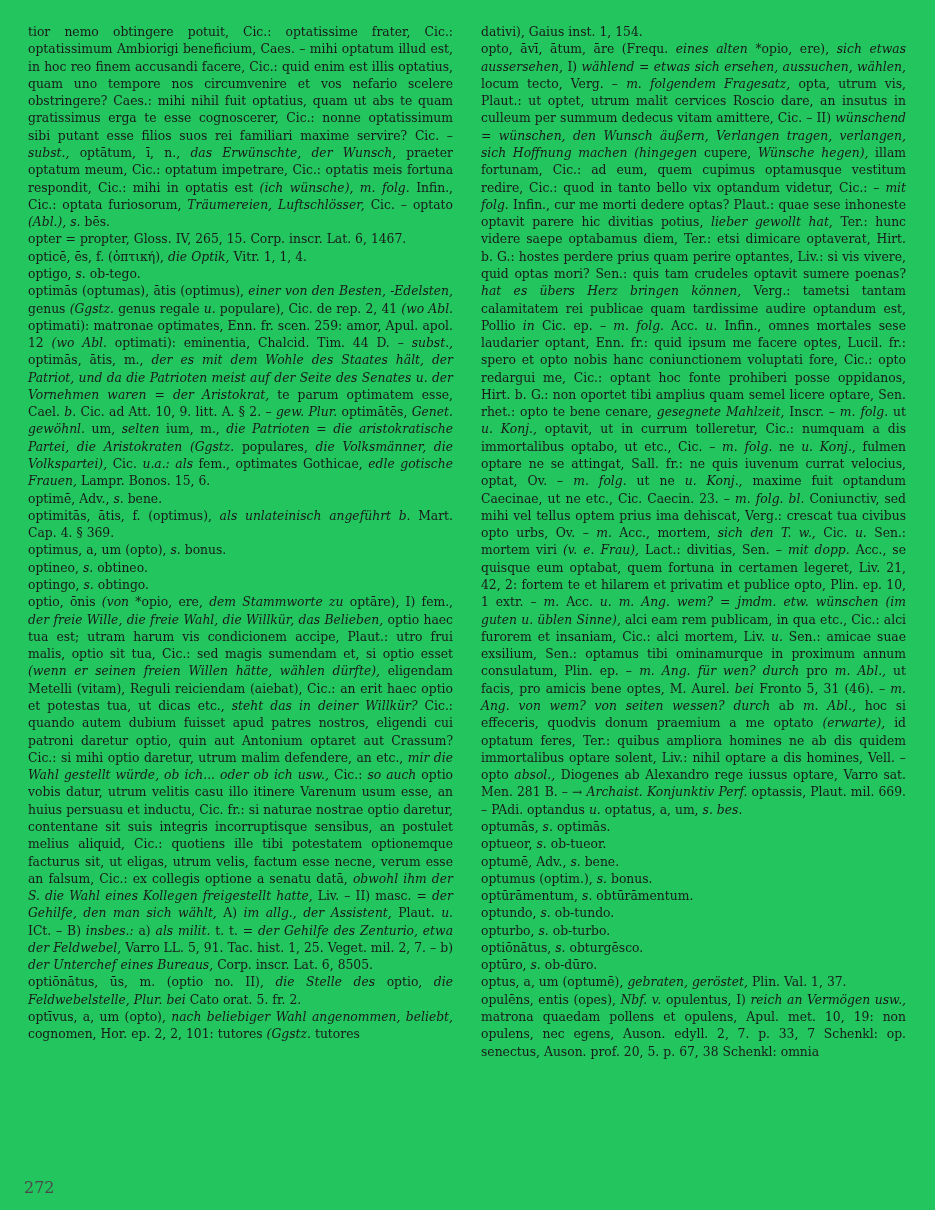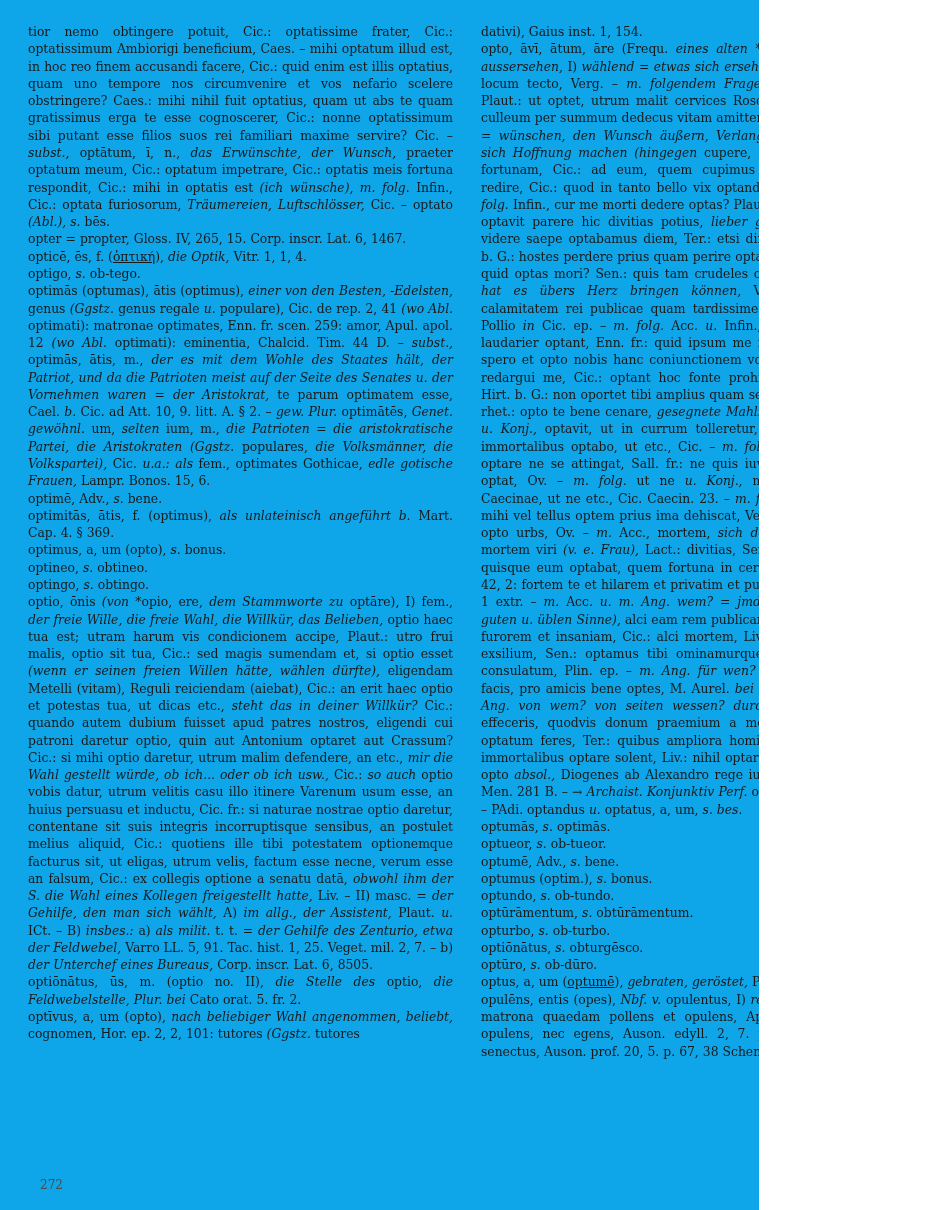--- a/index.html
+++ b/index.html
@@ -6,23 +6,23 @@
     margin: 0;
     padding: 0;
     background: #ffffff;
   }
   body {
     font-family: "DejaVu Serif", "Liberation Serif", serif;
     color: #1a1a1a;
   }
   #page {
     position: relative;
-    width: 759px;
+    width: 935px;
     height: 1210px;
-    background: #0ea5e9;
+    background: #22c55e;
     box-sizing: border-box;
     overflow: hidden;
     padding-left: 41px;
   }
   #columns {
     position: absolute;
     top: 24px;
     left: 28px;
     width: 879px;
     height: 1124px;
@@ -49,27 +49,26 @@
   }
   b, .hw {
     font-weight: normal;
   }
   i, .it {
     font-style: italic;
   }
   .grk {
     font-family: "DejaVu Serif", serif;
     font-style: normal;
-    text-decoration: underline;
   }
   #page-number {
     position: absolute;
-    left: 40px;
+    left: 24px;
     top: 1178px;
-    font-size: 12px;
+    font-size: 16px;
     color: #4a4a4a;
     font-family: "DejaVu Serif", "Liberation Serif", serif;
   }
   
   .column p {
     margin: 0;
   }
 </style>
 </head>
 <body>
@@ -94,22 +93,22 @@
         <p class="entry"><b>optīvus</b>, a, um (opto), <b><i>nach beliebiger Wahl angenommen, beliebt,</i></b> cognomen, Hor. ep. 2, 2, 101: tutores <i>(Ggstz.</i> tutores</p>
       </div>
 
     <div class="column" id="right-column">
         <p class="entry">dativi), Gaius inst. 1, 154.</p>
         <p class="entry"><b>opto</b>, āvī, ātum, āre (Frequ. <i>eines alten</i> *opio, ere), <b><i>sich etwas aussersehen,</i></b> I) <i>wählend = etwas</i> <b><i>sich ersehen, aussuchen, wählen,</i></b> locum tecto, Verg. – <i>m. folgendem Fragesatz,</i> opta, utrum vis, Plaut.: ut optet, utrum malit cervices Roscio dare, an insutus in culleum per summum dedecus vitam amittere, Cic. – II) <i>wünschend =</i> <b><i>wünschen, den Wunsch äußern, Verlangen tragen, verlangen, sich Hoffnung machen</i></b> <i>(hingegen</i> cupere, <i>Wünsche hegen),</i> illam fortunam, Cic.: ad eum, quem cupimus optamusque vestitum redire, Cic.: quod in tanto bello vix optandum videtur, Cic.: – <i>mit folg.</i> Infin., cur me morti dedere optas? Plaut.: quae sese inhoneste optavit parere hic divitias potius, <i>lieber gewollt hat,</i> Ter.: hunc videre saepe optabamus diem, Ter.: etsi dimicare optaverat, Hirt. b. G.: hostes perdere prius quam perire optantes, Liv.: si vis vivere, quid optas mori? Sen.: quis tam crudeles optavit sumere poenas? <i>hat es übers Herz bringen können,</i> Verg.: tametsi tantam calamitatem rei publicae quam tardissime audire optandum est, Pollio <i>in</i> Cic. ep. – <i>m. folg.</i> Acc. <i>u.</i> Infin., omnes mortales sese laudarier optant, Enn. fr.: quid ipsum me facere optes, Lucil. fr.: spero et opto nobis hanc coniunctionem voluptati fore, Cic.: opto redargui me, Cic.: optant hoc fonte prohiberi posse oppidanos, Hirt. b. G.: non oportet tibi amplius quam semel licere optare, Sen. rhet.: opto te bene cenare, <i>gesegnete Mahlzeit,</i> Inscr. – <i>m. folg.</i> ut <i>u. Konj.,</i> optavit, ut in currum tolleretur, Cic.: numquam a dis immortalibus optabo, ut etc., Cic. – <i>m. folg.</i> ne <i>u. Konj.,</i> fulmen optare ne se attingat, Sall. fr.: ne quis iuvenum currat velocius, optat, Ov. – <i>m. folg.</i> ut ne <i>u. Konj.,</i> maxime fuit optandum Caecinae, ut ne etc., Cic. Caecin. 23. – <i>m. folg. bl.</i> Coniunctiv, sed mihi vel tellus optem prius ima dehiscat, Verg.: crescat tua civibus opto urbs, Ov. – <i>m.</i> Acc., mortem, <i>sich den T. w.,</i> Cic. <i>u.</i> Sen.: mortem viri <i>(v. e. Frau),</i> Lact.: divitias, Sen. – <i>mit dopp.</i> Acc., se quisque eum optabat, quem fortuna in certamen legeret, Liv. 21, 42, 2: fortem te et hilarem et privatim et publice opto, Plin. ep. 10, 1 extr. – <i>m.</i> Acc. <i>u. m. Ang.</i> <b><i>wem?</i></b> <i>= jmdm. etw.</i> <b><i>wünschen</i></b> <i>(im guten u. üblen Sinne),</i> alci eam rem publicam, in qua etc., Cic.: alci furorem et insaniam, Cic.: alci mortem, Liv. <i>u.</i> Sen.: amicae suae exsilium, Sen.: optamus tibi ominamurque in proximum annum consulatum, Plin. ep. – <i>m. Ang.</i> <b><i>für wen?</i></b> <i>durch</i> pro <i>m. Abl.,</i> ut facis, pro amicis bene optes, M. Aurel. <i>bei</i> Fronto 5, 31 (46). – <i>m. Ang.</i> <b><i>von wem? von seiten wessen?</i></b> <i>durch</i> ab <i>m. Abl.,</i> hoc si effeceris, quodvis donum praemium a me optato <i>(erwarte),</i> id optatum feres, Ter.: quibus ampliora homines ne ab dis quidem immortalibus optare solent, Liv.: nihil optare a dis homines, Vell. – opto <i>absol.,</i> Diogenes ab Alexandro rege iussus optare, Varro sat. Men. 281 B. – → <i>Archaist. Konjunktiv Perf.</i> optassis, Plaut. mil. 669. – PAdi. optandus <i>u.</i> optatus, a, um, <i>s. bes.</i></p>
         <p class="entry"><b>optumās</b>, <i>s.</i> optimās.</p>
         <p class="entry"><b>optueor</b>, <i>s.</i> ob-tueor.</p>
         <p class="entry"><b>optumē</b>, Adv., <i>s.</i> bene.</p>
         <p class="entry"><b>optumus</b> (optim.), <i>s.</i> bonus.</p>
+        <p class="entry"><b>optūrāmentum</b>, <i>s.</i> obtūrāmentum.</p>
         <p class="entry"><b>optundo</b>, <i>s.</i> ob-tundo.</p>
-        <p class="entry"><b>optūrāmentum</b>, <i>s.</i> obtūrāmentum.</p>
         <p class="entry"><b>opturbo</b>, <i>s.</i> ob-turbo.</p>
         <p class="entry"><b>optiōnātus</b>, <i>s.</i> obturgēsco.</p>
         <p class="entry"><b>optūro</b>, <i>s.</i> ob-dūro.</p>
         <p class="entry"><b>optus</b>, a, um (<span class="grk">optumē</span>), <b><i>gebraten, geröstet,</i></b> Plin. Val. 1, 37.</p>
         <p class="entry"><b>opulēns</b>, entis (opes), <i>Nbf. v.</i> opulentus, I) <b><i>reich</i></b> <i>an Vermögen usw.,</i> matrona quaedam pollens et opulens, Apul. met. 10, 19: non opulens, nec egens, Auson. edyll. 2, 7. p. 33, 7 Schenkl: op. senectus, Auson. prof. 20, 5. p. 67, 38 Schenkl: omnia</p>
       </div>
 
   </div>
 
   <div id="page-number">272</div>

